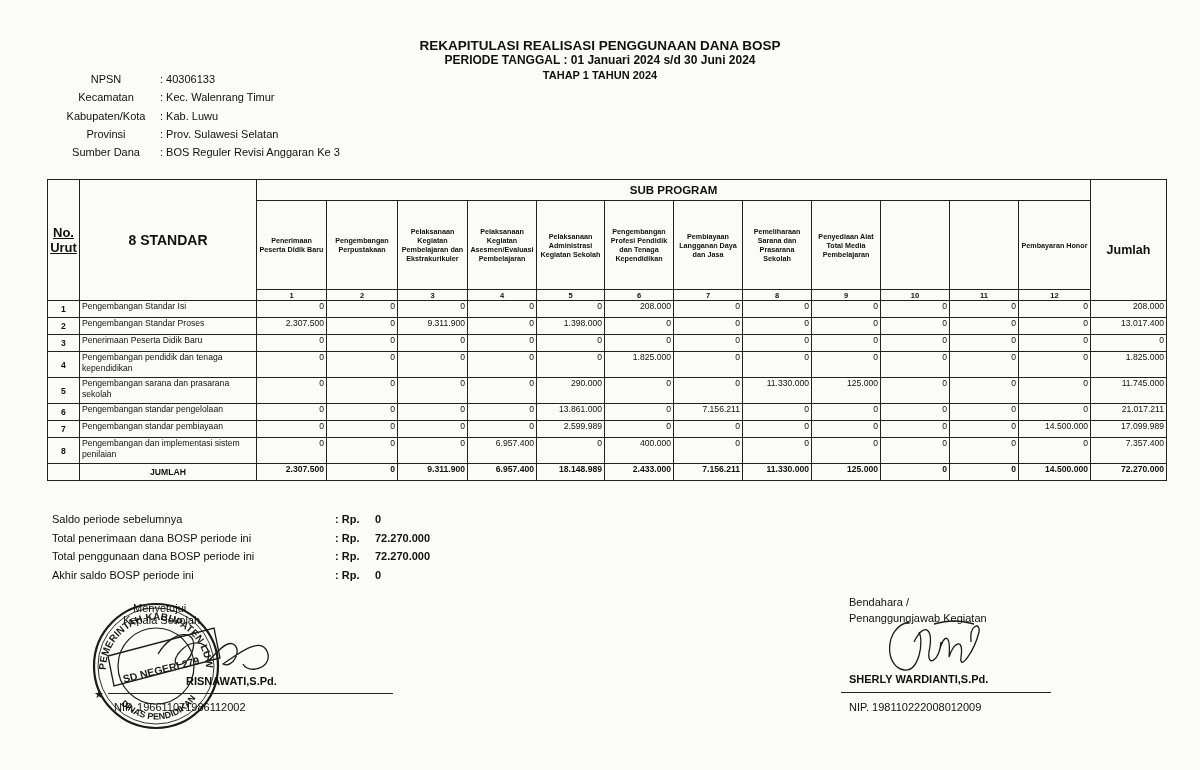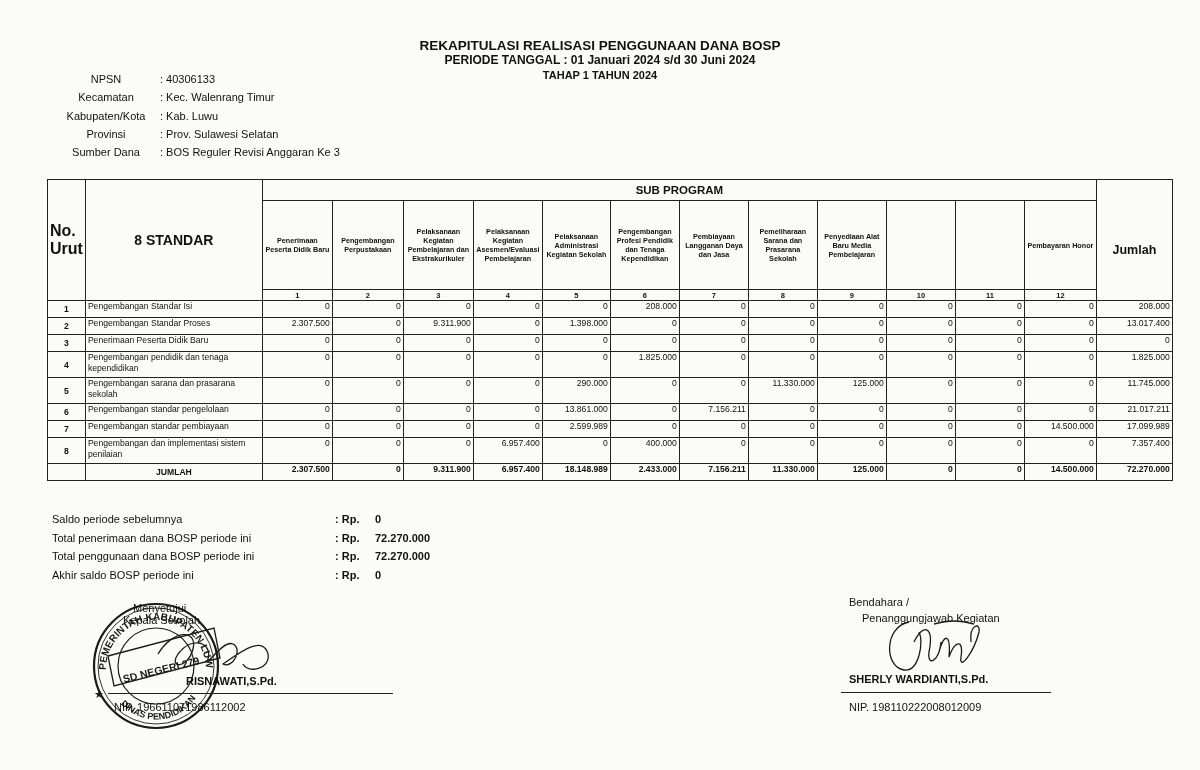--- a/index.html
+++ b/index.html
@@ -19,21 +19,21 @@
   table.rekap {
     position:absolute; left:47px; top:179px; border-collapse:collapse;
     table-layout:fixed; font-size:8.6px;
   }
   table.rekap td, table.rekap th { border:1.3px solid #222; padding:0 2px; }
   table.rekap th { font-weight:bold; }
   .subhdr { font-size:11.5px; height:20px; text-align:center; }
   .colhdr { font-size:7.2px; text-align:center; vertical-align:middle; height:88px; line-height:9px; }
   .numrow th { font-size:7.5px; height:10px; text-align:center; }
   .bighdr { font-size:14px; text-align:center; }
-  .nohdr { font-size:16px; text-align:left; }
+  .nohdr { font-size:13px; text-align:center;text-decoration:underline; }
   td.no { text-align:center; font-weight:bold; }
   td.name { text-align:left; vertical-align:top; line-height:11px; padding-top:1px; }
   td.num { text-align:right; vertical-align:top; padding-top:1px; }
   tr.single td { height:16px; }
   tr.double td { height:25px; }
   tr.total td { height:16px; font-weight:bold; }
   tr.total td.name { text-align:center; vertical-align:middle; }
   .summary { position:absolute; left:52px; top:510px; font-size:11px; }
   .summary .row { height:18.5px; display:flex; align-items:center; }
   .summary .lbl { width:283px; }
@@ -41,21 +41,21 @@
   .summary .val .rp { display:inline-block; width:40px; }
   .sig-left { position:absolute; left:118px; top:602px; font-size:11px; }
   .sig-left .line1 { position:absolute; left:15px; top:0; width:120px; }
   .sig-left .line2 { position:absolute; left:5px; top:12px; width:130px; }
   .sig-left .name { position:absolute; left:20px; top:73px; font-weight:bold; width:140px;padding-left:48px; }
   .sig-left .rule { position:absolute; left:-10px; top:91px; width:285px; border-top:1px solid #222; }
   .sig-left .nip { position:absolute; left:-4px; top:99px; width:220px; }
   .stamp { position:absolute; left:88px; top:598px; width:140px; height:135px; }
   .sig-right { position:absolute; left:849px; top:596px; font-size:11px; }
   .sig-right .line1 { position:absolute; left:0; top:0; width:200px; }
-  .sig-right .line2 { position:absolute; left:13px; top:16px; width:200px; }
+  .sig-right .line2 { position:absolute; left:0; top:16px; width:200px; }
   .sig-right .name { position:absolute; left:0; top:77px; font-weight:bold; width:220px; }
   .sig-right .rule { position:absolute; left:-8px; top:96px; width:210px; border-top:1px solid #222; }
   .sig-right .nip { position:absolute; left:0; top:105px; width:220px; }
   .signature { position:absolute; }
 </style>
 </head>
 <body>
 
 <div class="title">
   <div class="t1">REKAPITULASI REALISASI PENGGUNAAN DANA BOSP</div>
@@ -113,21 +113,21 @@
     </tr>
     <tr id="colhdr-row">
       <th class="colhdr">Penerimaan Peserta Didik Baru</th>
         <th class="colhdr">Pengembangan Perpustakaan</th>
         <th class="colhdr">Pelaksanaan Kegiatan Pembelajaran dan Ekstrakurikuler</th>
         <th class="colhdr">Pelaksanaan Kegiatan Asesmen/Evaluasi Pembelajaran</th>
         <th class="colhdr">Pelaksanaan Administrasi Kegiatan Sekolah</th>
         <th class="colhdr">Pengembangan Profesi Pendidik dan Tenaga Kependidikan</th>
         <th class="colhdr">Pembiayaan Langganan Daya dan Jasa</th>
         <th class="colhdr">Pemeliharaan Sarana dan Prasarana Sekolah</th>
-        <th class="colhdr">Penyediaan Alat Baru Media Pembelajaran</th>
+        <th class="colhdr">Penyediaan Alat Total Media Pembelajaran</th>
         <th class="colhdr"></th>
         <th class="colhdr"></th>
         <th class="colhdr">Pembayaran Honor</th>
         <th rowspan="2" class="bighdr" style="border-top:none;font-size:12.5px;">Jumlah</th>
     </tr>
     <tr class="numrow" id="numrow">
         <th>1</th>
         <th>2</th>
         <th>3</th>
         <th>4</th>

